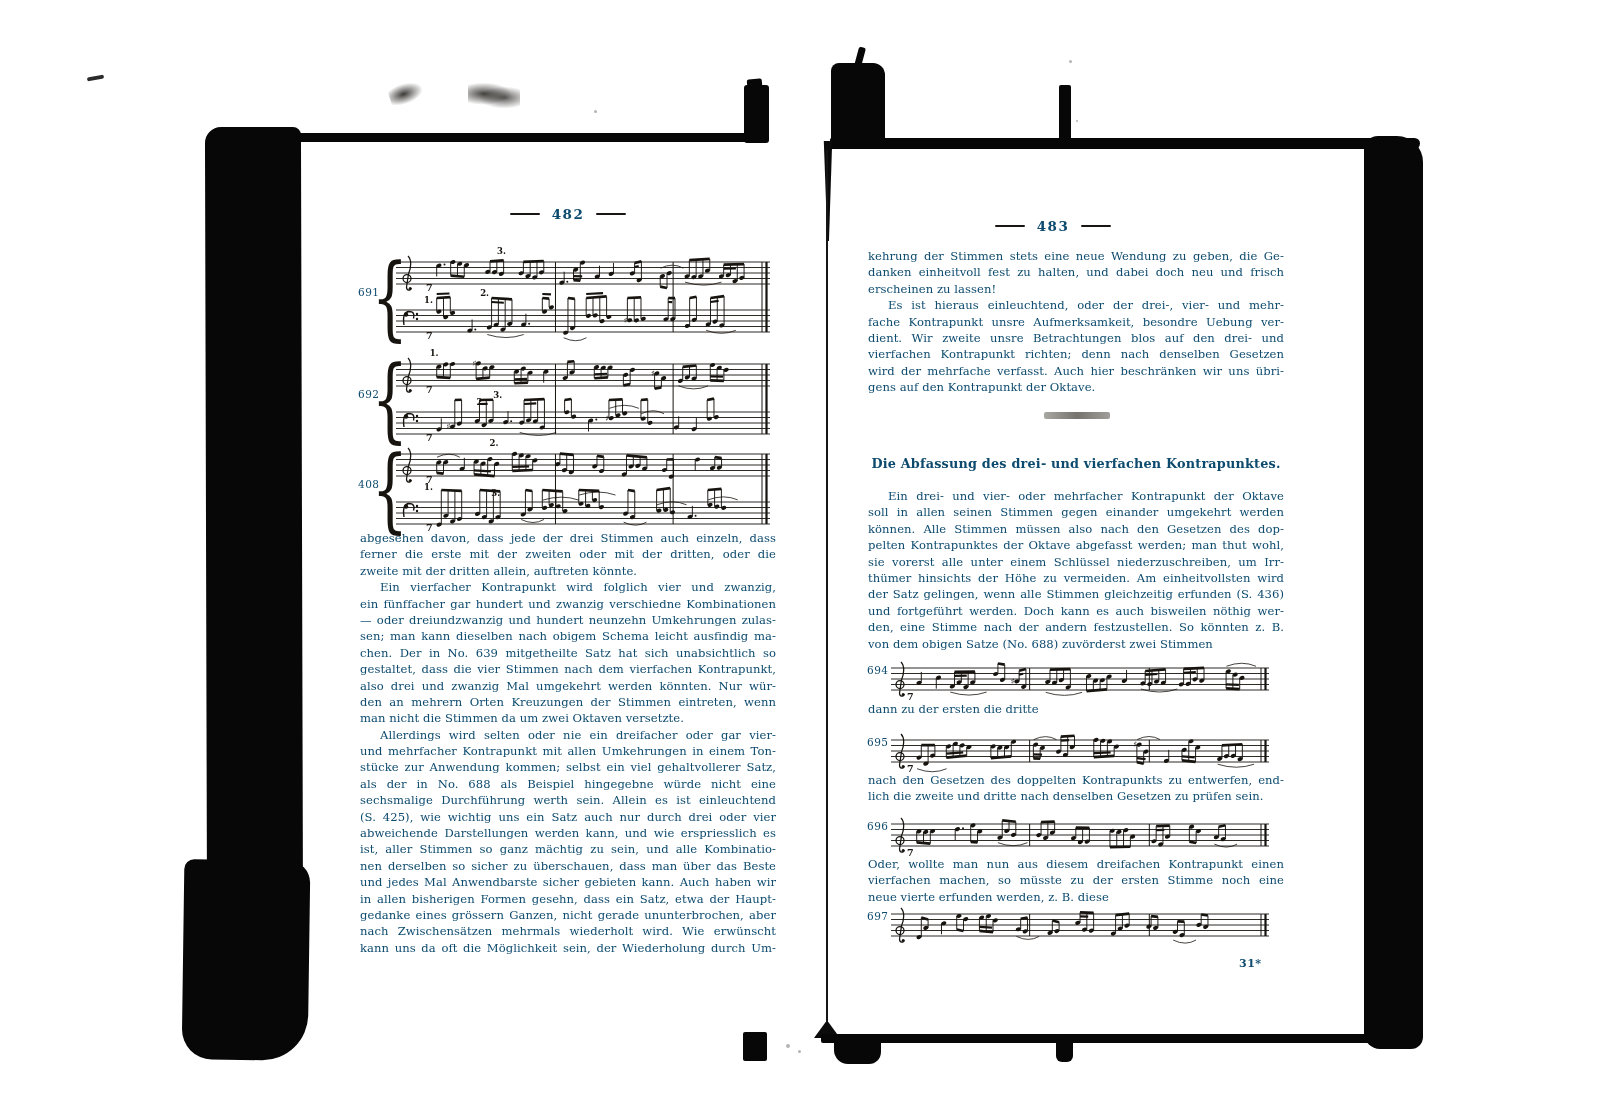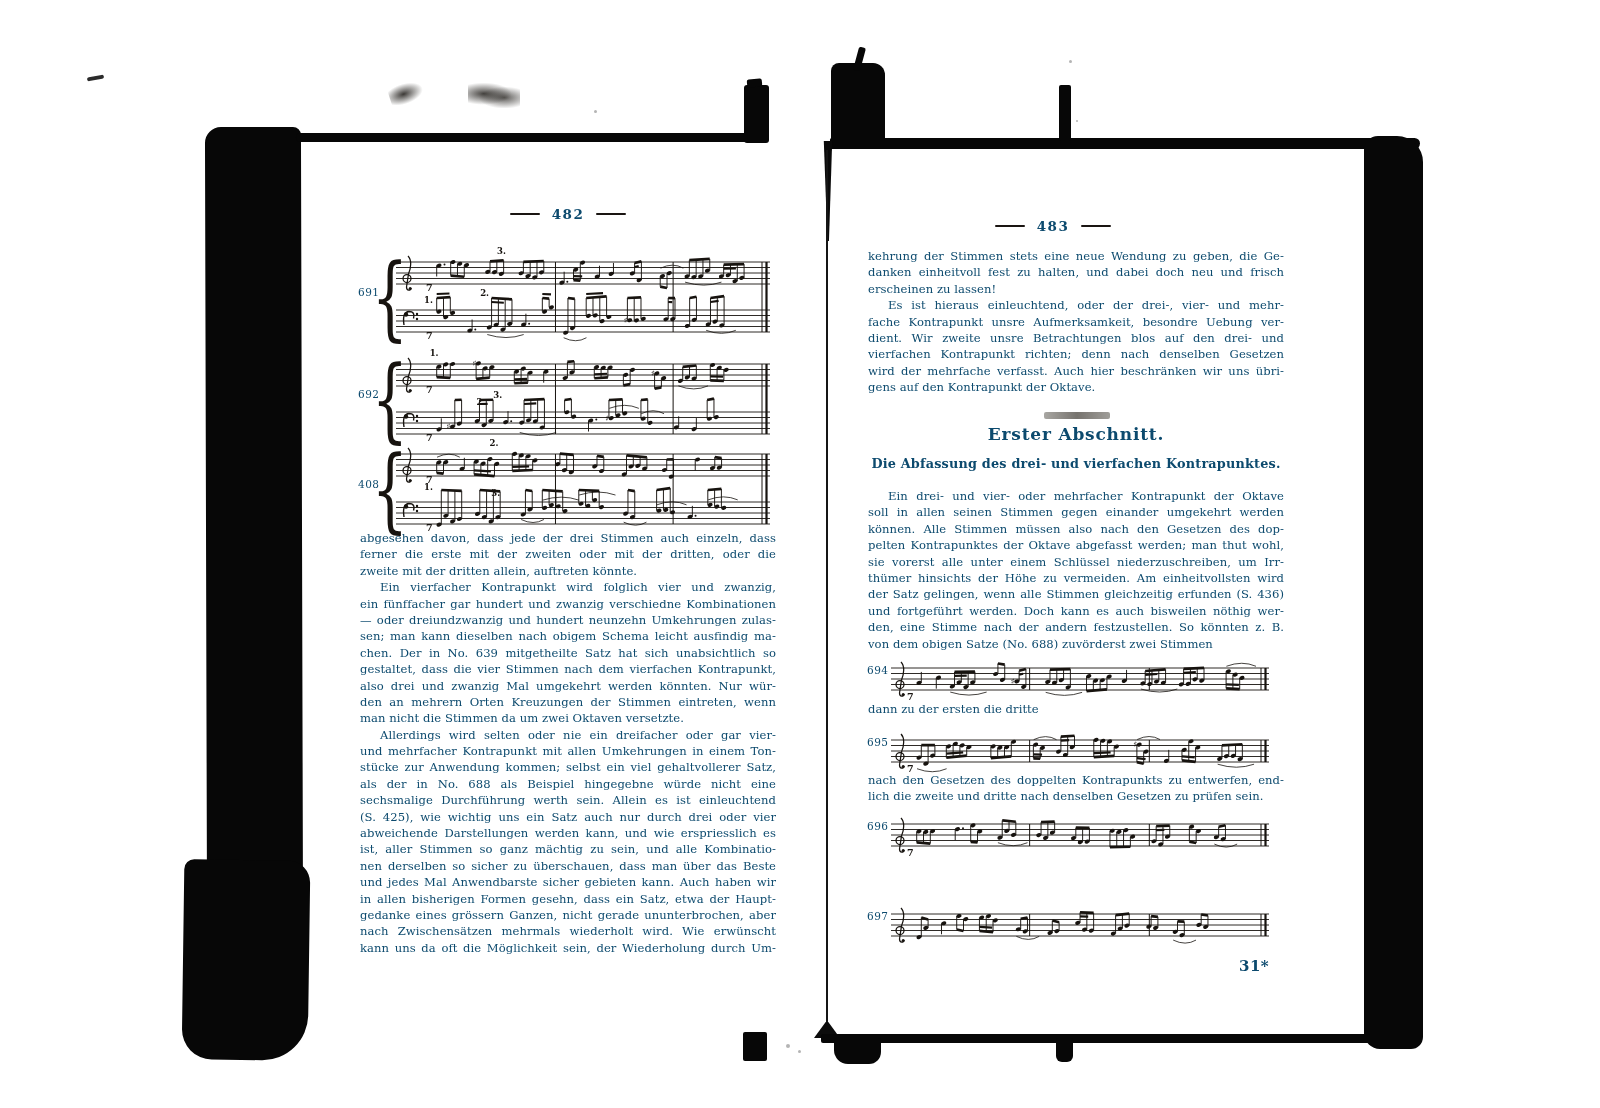--- a/index.html
+++ b/index.html
@@ -16,21 +16,21 @@
   
   .phead{position:absolute;width:416px;display:flex;align-items:center;justify-content:center;gap:12px;}
   .pnum{font-weight:bold;font-size:13.5px;letter-spacing:1.5px;}
   .dashrule{width:30px;height:2.6px;background:#1a1512;border-radius:1px;}
   
   .h-main{position:absolute;width:416px;text-align:center;font-weight:bold;font-size:17px;letter-spacing:.8px;}
   .h-sub{position:absolute;width:416px;text-align:center;font-weight:bold;font-size:12.8px;letter-spacing:.2px;}
   .divider{position:absolute;background:linear-gradient(90deg,#9a9893,#5f5b55,#8f8d88);
            filter:blur(.7px);border-radius:2px;opacity:.85;}
   .caption{position:absolute;font-size:11.6px;letter-spacing:.05px;}
-  .sig{position:absolute;font-weight:bold;font-size:15px;letter-spacing:.5px;}
+  .sig{position:absolute;font-weight:bold;font-size:11px;letter-spacing:.5px;}
   
   .mex{position:absolute;}
   .mlabel{position:absolute;font-size:10.5px;letter-spacing:.5px;}
   .mex svg{position:absolute;overflow:visible;}
   .speck{position:absolute;background:#777;border-radius:50%;opacity:.55;}
 </style>
 </head>
 <body>
 
 <div class="sheet">
@@ -622,21 +622,20 @@
       <div class="tline">danken einheitvoll fest zu halten, und dabei doch neu und frisch</div>
       <div class="tline tend">erscheinen zu lassen!</div>
       <div class="tline tind">Es ist hieraus einleuchtend, oder der drei-, vier- und mehr-</div>
       <div class="tline">fache Kontrapunkt unsre Aufmerksamkeit, besondre Uebung ver-</div>
       <div class="tline">dient.  Wir zweite unsre Betrachtungen blos auf den drei- und</div>
       <div class="tline">vierfachen Kontrapunkt richten; denn nach denselben Gesetzen</div>
       <div class="tline">wird der mehrfache verfasst.  Auch hier beschränken wir uns übri-</div>
       <div class="tline tend">gens auf den Kontrapunkt der Oktave.</div>
     </div>
   <div class="divider" style="left:1044px;top:412px;width:66px;height:7px;"></div>
-  <div class="h-main" style="left:868px;top:424px;">Erster Abschnitt.</div>
   <div class="h-sub" style="left:868px;top:456px;">Die Abfassung des drei- und vierfachen Kontrapunktes.</div>
   <div class="tblock" id="rp-para2" style="left:868px;top:488px;">
       <div class="tline tind">Ein drei- und vier- oder mehrfacher Kontrapunkt der Oktave</div>
       <div class="tline">soll in allen seinen Stimmen gegen einander umgekehrt werden</div>
       <div class="tline">können.  Alle Stimmen müssen also nach den Gesetzen des dop-</div>
       <div class="tline">pelten Kontrapunktes der Oktave abgefasst werden; man thut wohl,</div>
       <div class="tline">sie vorerst alle unter einem Schlüssel niederzuschreiben, um Irr-</div>
       <div class="tline">thümer hinsichts der Höhe zu vermeiden.  Am einheitvollsten wird</div>
       <div class="tline">der Satz gelingen, wenn alle Stimmen gleichzeitig erfunden (S. 436)</div>
       <div class="tline">und fortgeführt werden.  Doch kann es auch bisweilen nöthig wer-</div>
@@ -1007,15 +1006,20 @@
           <line x1="324.9564887509945" y1="28.856157816879524" x2="324.9564887509945" y2="17.538501777238448" stroke="#17130f" stroke-width="0.95"></line>
           <line x1="318.15648875099447" y1="16.46296647841249" x2="324.9564887509945" y2="17.538501777238448" stroke="#17130f" stroke-width="2.7"></line>
         </svg>
       </div>
     </div>
   <div class="caption" style="left:868px;top:702px;">dann zu der ersten die dritte</div>
   <div class="tblock" id="rp-after695" style="left:868px;top:772px;">
       <div class="tline">nach den Gesetzen des doppelten Kontrapunkts zu entwerfen, end-</div>
       <div class="tline tend">lich die zweite und dritte nach denselben Gesetzen zu prüfen sein.</div>
     </div>
+  <div class="tblock" id="rp-after696" style="left:868px;top:856px;">
+      <div class="tline">Oder, wollte man nun aus diesem dreifachen Kontrapunkt einen</div>
+      <div class="tline">vierfachen machen, so müsste zu der ersten Stimme noch eine</div>
+      <div class="tline tend">neue vierte erfunden werden, z. B. diese</div>
+    </div>
   <div class="sig" style="left:1239px;top:957px;">31*</div>
 
 </div>
 
 </body></html>

